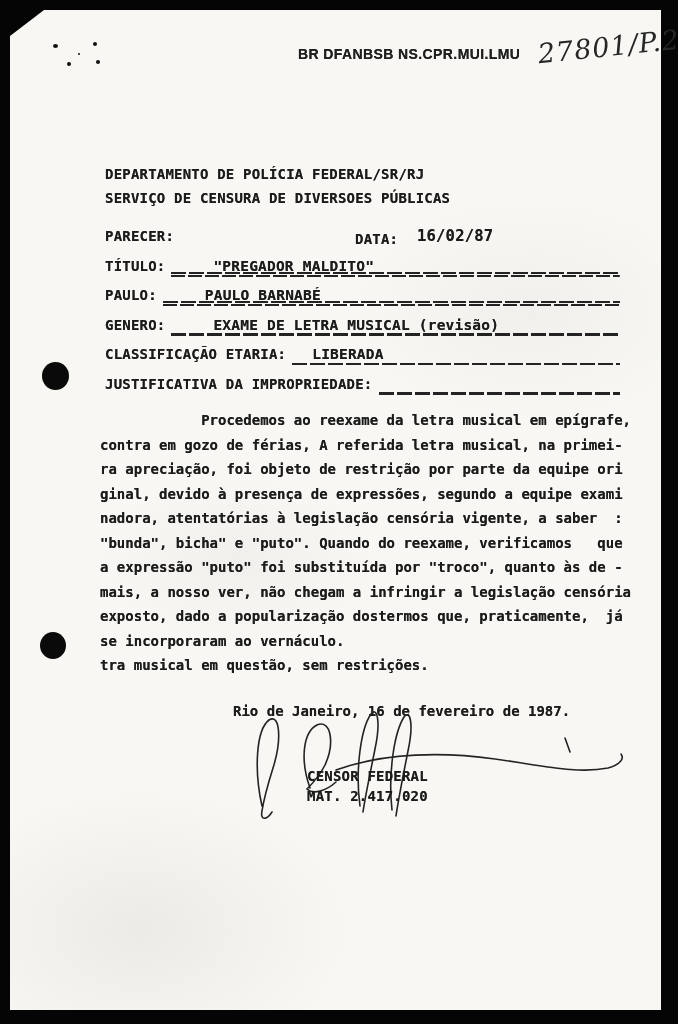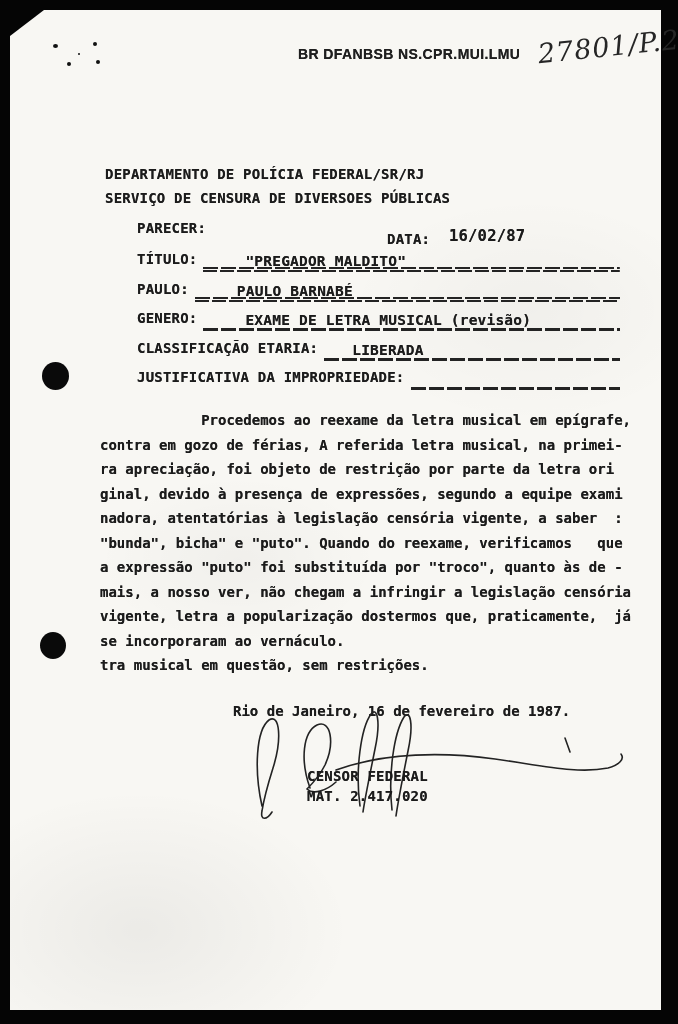--- a/index.html
+++ b/index.html
@@ -37,21 +37,21 @@
     font-style:italic;font-size:27px;color:#262626;
     transform:rotate(-6deg) translateY(-4px);
     letter-spacing:1px;margin-left:8px;
   }
   
   .tw{font-weight:bold;font-size:14px;letter-spacing:0.2px;text-shadow:0 0 0.6px rgba(20,20,20,0.7);}
   
   .dept{position:absolute;left:95px;top:108px;line-height:24px;margin-top:44px;}
   
   .form{position:absolute;left:95px;top:210px;right:41px;}
-  .frow{position:relative;height:29.5px;display:flex;align-items:flex-start;margin-left:32px;}
+  .frow{position:relative;height:29.5px;display:flex;align-items:center;}
   .frow .lbl{white-space:nowrap;}
   .field{position:relative;flex:1;margin-left:6px;height:20px;}
   .field .val{position:absolute;left:42px;bottom:2px;white-space:nowrap;font-size:14.5px;}
   .tline{
     position:absolute;left:0;right:0;bottom:-1px;height:2.6px;
     background:repeating-linear-gradient(to right,#232323 0 15px,rgba(0,0,0,0) 15px 18px);
   }
   .tline.dbl{height:5px;
     background:
       repeating-linear-gradient(to right,#232323 0 15px,rgba(0,0,0,0) 15px 18px) top/100% 2px no-repeat,
@@ -119,42 +119,42 @@
     <div class="frow">
       <span class="lbl tw">GENERO:</span>
       <span class="field">
         <span class="val tw">EXAME DE LETRA MUSICAL (revisão)</span>
         <span class="tline"></span>
       </span>
     </div>
     <div class="frow">
       <span class="lbl tw">CLASSIFICAÇÃO ETARIA:</span>
       <span class="field">
-        <span class="val tw" style="left:28px;">LIBERADA</span>
+        <span class="val tw" style="left:20px;">LIBERADA</span>
         <span class="tline"></span>
       </span>
     </div>
     <div class="frow">
       <span class="lbl tw">JUSTIFICATIVA DA IMPROPRIEDADE:</span>
       <span class="field">
         <span class="tline"></span>
       </span>
     </div>
   </div>
 
   <div class="bodytxt">
     <div class="bline">            Procedemos ao reexame da letra musical em epígrafe,</div>
     <div class="bline">contra em gozo de férias, A referida letra musical, na primei-</div>
-    <div class="bline">ra apreciação, foi objeto de restrição por parte da letra ori</div>
+    <div class="bline">ra apreciação, foi objeto de restrição por parte da equipe ori</div>
     <div class="bline">ginal, devido à presença de expressões, segundo a equipe exami</div>
     <div class="bline">nadora, atentatórias à legislação censória vigente, a saber  :</div>
     <div class="bline">"bunda", bicha" e "puto". Quando do reexame, verificamos   que</div>
     <div class="bline">a expressão "puto" foi substituída por "troco", quanto às de -</div>
     <div class="bline">mais, a nosso ver, não chegam a infringir a legislação censória</div>
-    <div class="bline">vigente, letra a popularização dostermos que, praticamente,  já</div>
+    <div class="bline">exposto, dado a popularização dostermos que, praticamente,  já</div>
     <div class="bline">se incorporaram ao vernáculo.</div>
     <div class="bline">tra musical em questão, sem restrições.</div>
     <div class="bline dateline">Rio de Janeiro, 16 de fevereiro de 1987.</div>
   </div>
 
   <svg class="sigsvg" width="400" height="120" viewBox="0 0 400 120">
     <g fill="none" stroke="#232323" stroke-width="1.6" stroke-linecap="round">
       <path d="M22,98 C14,62 16,22 29,12 C40,5 42,32 33,60 C28,76 24,90 22,103 C20,113 27,112 32,104"></path>
       <path d="M70,80 C60,52 63,24 77,17 C91,11 95,35 85,57 C79,69 71,77 67,81 C73,87 86,83 96,74"></path>
       <path d="M120,98 C115,62 121,20 131,6 C137,-2 141,13 135,41 C129,71 125,90 123,104"></path>

